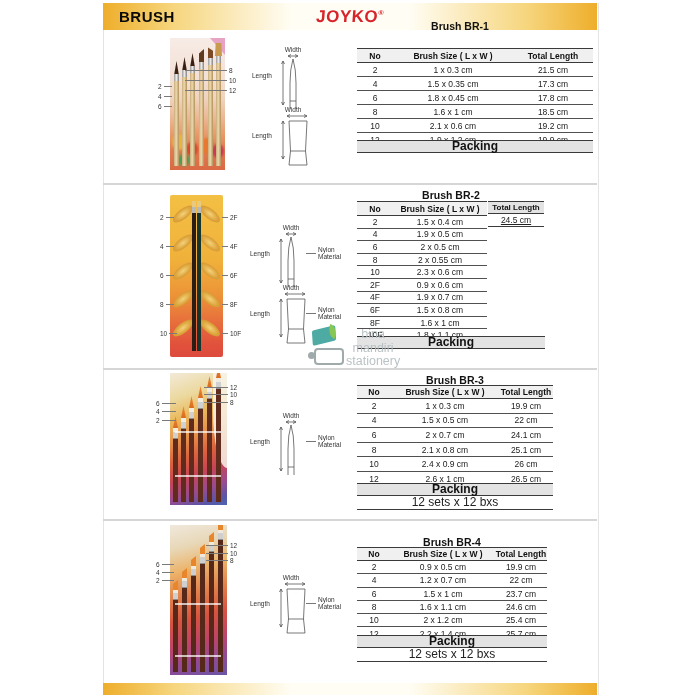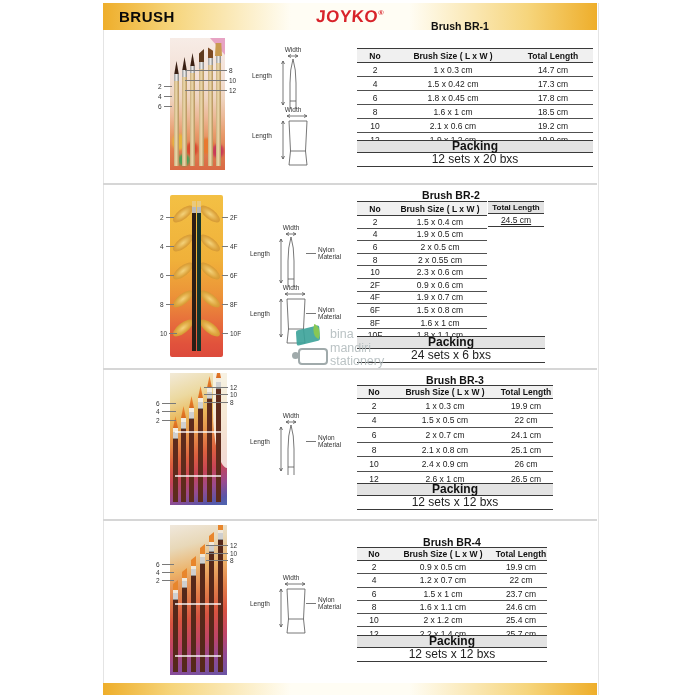--- a/index.html
+++ b/index.html
@@ -61,21 +61,21 @@
   .blabel{position:absolute;display:flex;align-items:center;gap:2px;font-size:6.5px;color:#333;z-index:4;height:7px;}
   .blabel .ln{height:1px;background:#7a7a7a;display:inline-block;}
   
   .diag{position:absolute;width:96px;height:62px;font-size:6.5px;color:#333;}
   .d-width{position:absolute;top:0;left:26px;width:30px;text-align:center;}
   .d-length{position:absolute;left:0;top:26px;}
   .d-nylon{position:absolute;left:56px;top:22px;display:flex;align-items:center;line-height:1.1;}
   .d-nylon::before{content:'';width:10px;height:1px;background:#777;margin-right:2px;display:inline-block;}
   .diag svg{position:absolute;top:7px;left:28px;}
   
-  .wm{position:absolute;left:292px;top:326px;width:116px;height:52px;z-index:10;opacity:.9;}
+  .wm{position:absolute;left:308px;top:326px;width:116px;height:52px;z-index:10;opacity:.9;text-align:center;}
   .wm-text{position:absolute;left:38px;top:2px;font-size:12.5px;line-height:1.08;color:#b3bcbe;}
   .wm-teal{position:absolute;left:4px;top:2px;width:24px;height:15px;background:#3ba39a;transform:rotate(-14deg) skewX(-10deg);border-radius:2px;}
   .wm-green{position:absolute;left:20px;top:-1px;width:9px;height:13px;background:#7cc142;border-radius:0 100% 0 100%;transform:rotate(18deg);}
   .wm-base{position:absolute;left:6px;top:22px;width:26px;height:13px;border:2.5px solid #96a1a3;border-radius:4px;background:transparent;}
   .wm-dot{position:absolute;left:0px;top:26px;width:7px;height:7px;background:#96a1a3;border-radius:50%;}
 </style>
 </head>
 <body>
 
 <div class="page">
@@ -152,25 +152,25 @@
     <div class="tbl t1" style="left:357px;top:48px;width:236px;">
       <div class="thead">
         <span class="c c1">No</span>
         <span class="c c2">Brush Size ( L x W )</span>
         <span class="c c3">Total Length</span>
       </div>
       <div class="rows">
           <div class="trow">
             <span class="c c1">2</span>
             <span class="c c2">1 x 0.3 cm</span>
-            <span class="c c3">14.7 cm</span>
+            <span class="c c3">21.5 cm</span>
           </div>
           <div class="trow">
             <span class="c c1">4</span>
-            <span class="c c2">1.5 x 0.42 cm</span>
+            <span class="c c2">1.5 x 0.35 cm</span>
             <span class="c c3">17.3 cm</span>
           </div>
           <div class="trow">
             <span class="c c1">6</span>
             <span class="c c2">1.8 x 0.45 cm</span>
             <span class="c c3">17.8 cm</span>
           </div>
           <div class="trow">
             <span class="c c1">8</span>
             <span class="c c2">1.6 x 1 cm</span>
@@ -183,21 +183,20 @@
           </div>
           <div class="trow">
             <span class="c c1">12</span>
             <span class="c c2">1.9 x 1.2 cm</span>
             <span class="c c3">19.9 cm</span>
           </div>
         </div>
     </div>
     <div class="pack" style="left:357px;top:140px;width:236px;">
       <div class="ph">Packing</div>
-      <div class="pv">12 sets x 20 bxs</div>
     </div>
   </section>
 
   <div class="sep" style="top:183px;"></div>
 
   <section>
     <div class="card br2-card">
       <div class="rc l" style="top:14px;"></div>
       <div class="rc l" style="top:43px;"></div>
       <div class="rc l" style="top:71px;"></div>
@@ -329,21 +328,20 @@
             <span class="c c2">1.8 x 1.1 cm</span>
           </div>
         </div>
     </div>
     <div class="tlbox" style="top:201px;">
       <div class="ph">Total Length</div>
       <div class="pv">24.5 cm</div>
     </div>
     <div class="pack" style="left:357px;top:336px;width:188px;">
       <div class="ph">Packing</div>
-      <div class="pv">24 sets x 6 bxs</div>
     </div>
   </section>
 
   <div class="sep" style="top:368px;"></div>
 
   <section>
     <div class="card br3-card">
       <div class="rb" style="left:3px;height:74px;"></div>
       <div class="rb" style="left:11px;height:84px;"></div>
       <div class="rb" style="left:19px;height:94px;"></div>

